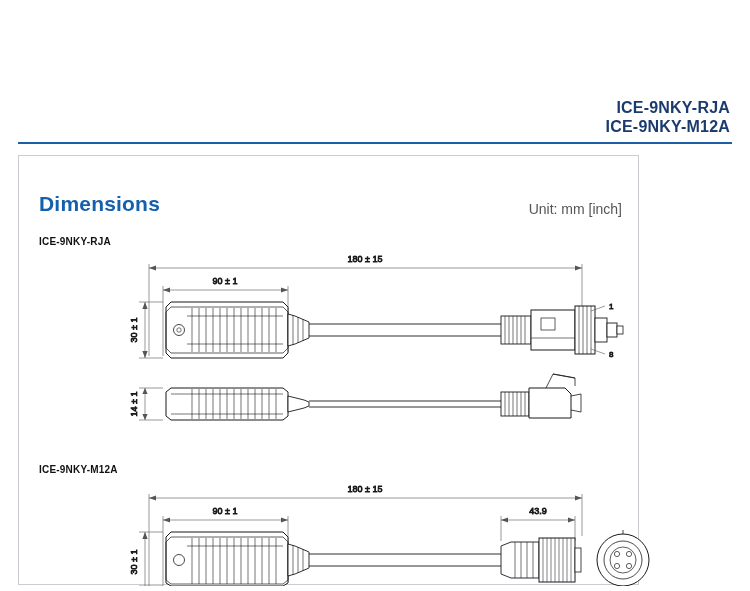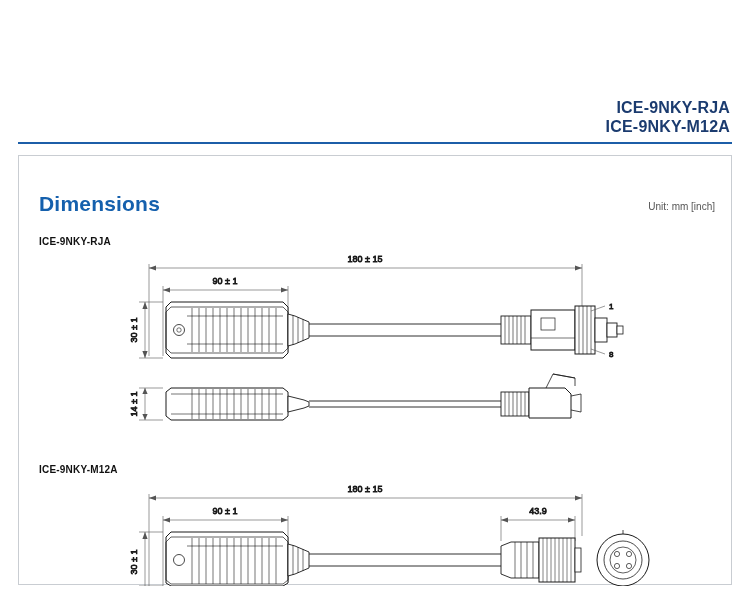--- a/index.html
+++ b/index.html
@@ -44,41 +44,41 @@
     top: 142px;
     height: 2px;
     background: #1c5ea8;
   }
 
   
   .panel {
     position: absolute;
     left: 18px;
     top: 155px;
-    width: 714px;
+    width: 621px;
     height: 430px;
     border: 1px solid #c9cdd2;
     box-sizing: border-box;
     background: #fff;
   }
 
   .section-title {
     position: absolute;
     left: 20px;
     top: 36px;
     font-size: 21px;
     font-weight: bold;
     color: #1560ad;
     letter-spacing: 0.2px;
   }
   .unit-note {
     position: absolute;
     right: 16px;
     top: 45px;
-    font-size: 10px;
+    font-size: 14px;
     color: #555;
   }
 
   .model-label {
     position: absolute;
     font-size: 10px;
     font-weight: bold;
     color: #111;
     letter-spacing: 0.2px;
   }

